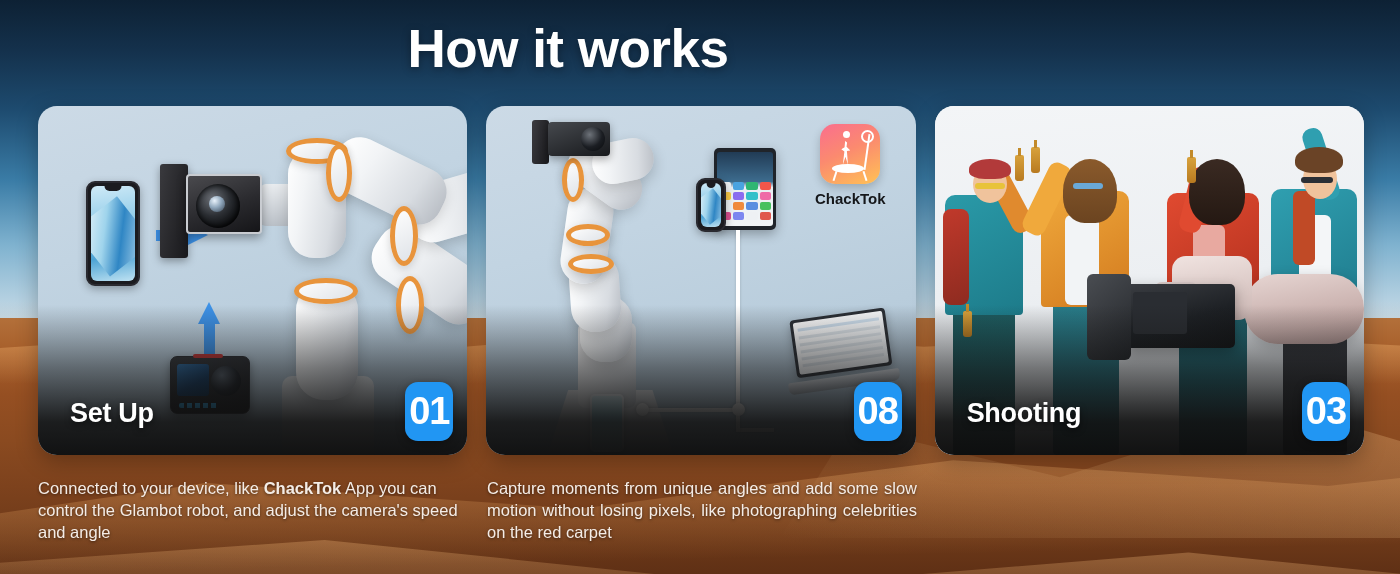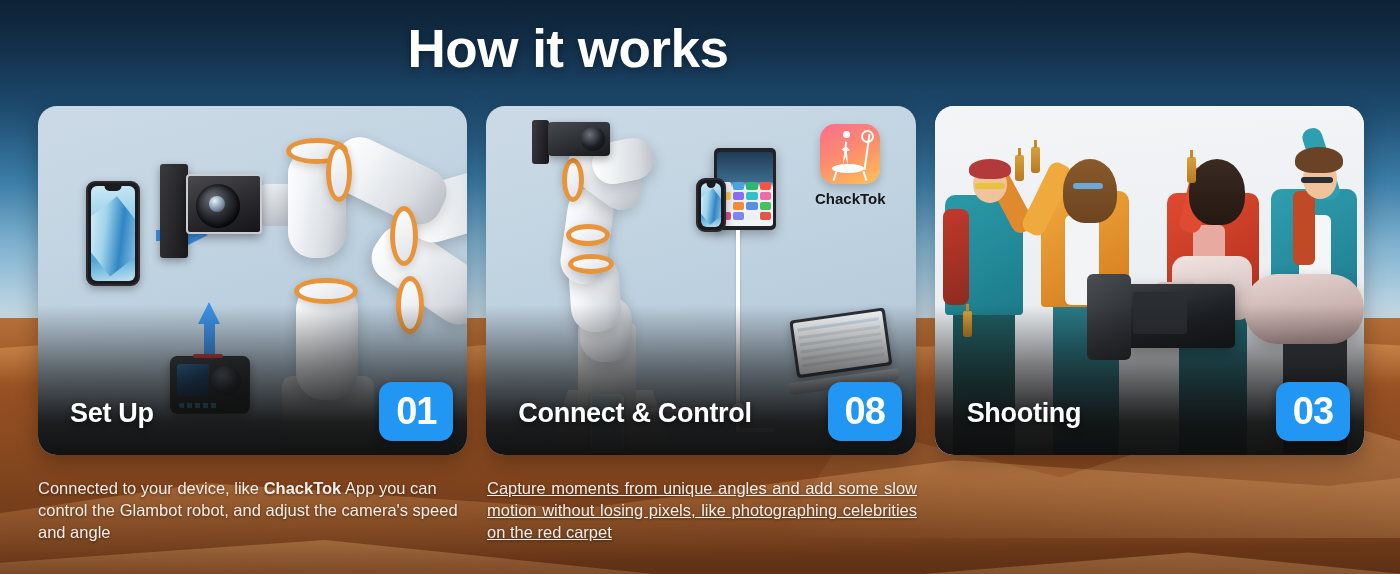--- a/index.html
+++ b/index.html
@@ -98,42 +98,42 @@
     background:linear-gradient(180deg, rgba(18,18,18,0) 0%, rgba(20,20,20,.55) 42%, rgba(16,16,16,.93) 78%, rgba(12,12,12,.97) 100%);
   }
   .card-label {
     position:absolute; left:32px; bottom:26px;
     color:#fff; font-size:27px; font-weight:bold;
     letter-spacing:-0.3px;
     text-shadow:0 2px 6px rgba(0,0,0,.6);
   }
   .badge {
     position:absolute; right:14px; bottom:14px;
-    width:74px; height:59px;
+    width:48px; height:59px;
     border-radius:13px;
     display:flex; align-items:center; justify-content:center;
     color:#fff; font-size:38px; font-weight:bold;
     letter-spacing:-1px;
     box-shadow:0 2px 8px rgba(0,0,0,.35);
   }
 
   
   #captions {
     position:absolute; top:478px; left:38px;
     width:1332px; height:90px;
     display:flex; gap:19px;
   }
   .caption {
     width:430px;
     color:#f4ece6;
     font-size:16.5px;
     line-height:1.32;
     text-shadow:0 1px 3px rgba(0,0,0,.5);
   }
-  .caption.j { text-align:justify;text-decoration:underline; }
+  .caption.j { text-align:justify; }
   .caption b { font-weight:bold; }
 
   
   .phone {
     position:absolute; border-radius:9px;
     background:#1b1b1f; border:2px solid #2a2a30;
     box-shadow:0 3px 8px rgba(0,0,0,.3);
   }
   .phone .screen {
     position:absolute; inset:3px; border-radius:6px; overflow:hidden;
@@ -567,21 +567,20 @@
         <div class="platform"></div>
         <div class="leg" style="left:14px;transform:rotate(18deg)"></div>
         <div class="leg" style="right:14px;transform:rotate(-18deg)"></div>
         <div class="dancer"></div>
         <div class="head"></div>
       </div>
       <div class="applabel">ChackTok</div>
     </div>
 
     <div class="scrim"></div>
-    <div class="card-label">Connect &amp; Control</div>
     <div class="badge" style="background: rgb(33, 150, 243); color: rgb(255, 255, 255);">08</div>
   </div>
 
   <div class="card c3">
     <div class="scene">
       <div class="backdrop"></div>
 
       <div class="person" style="left:4px;width:96px;height:349px;">
         <div class="legs" style="left:14px;bottom:0;width:62px;height:160px;background:linear-gradient(180deg,#1f5f63,#17484c);"></div>
         <div class="torso" style="left:6px;bottom:140px;width:78px;height:120px;background:linear-gradient(150deg,#2a9aa8,#1d7b8a);"></div>

